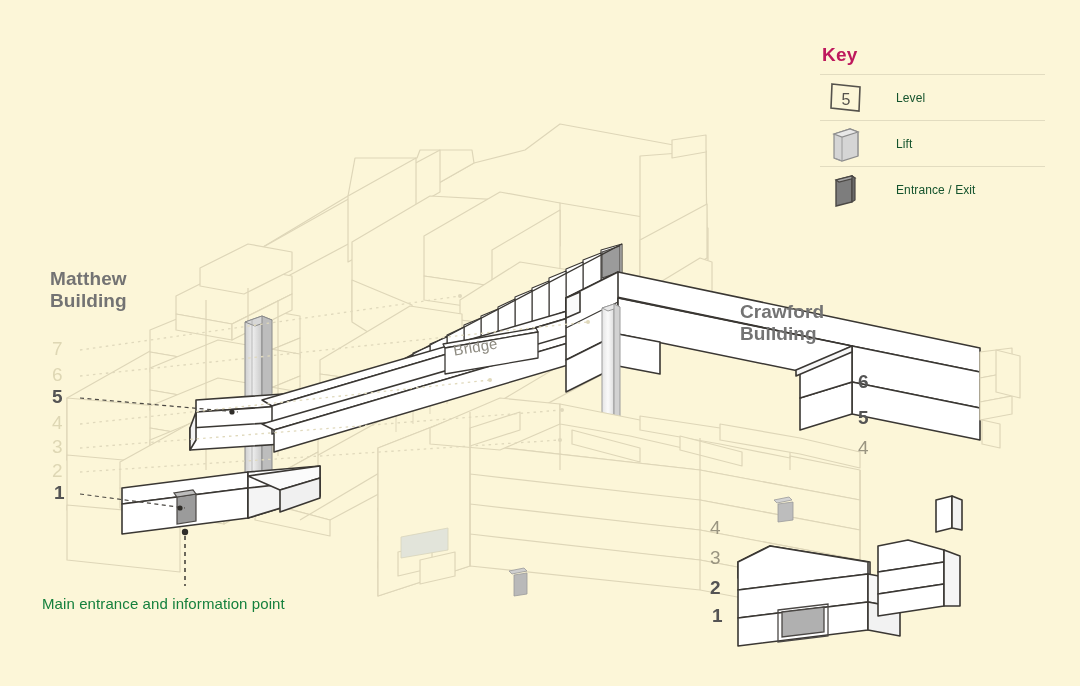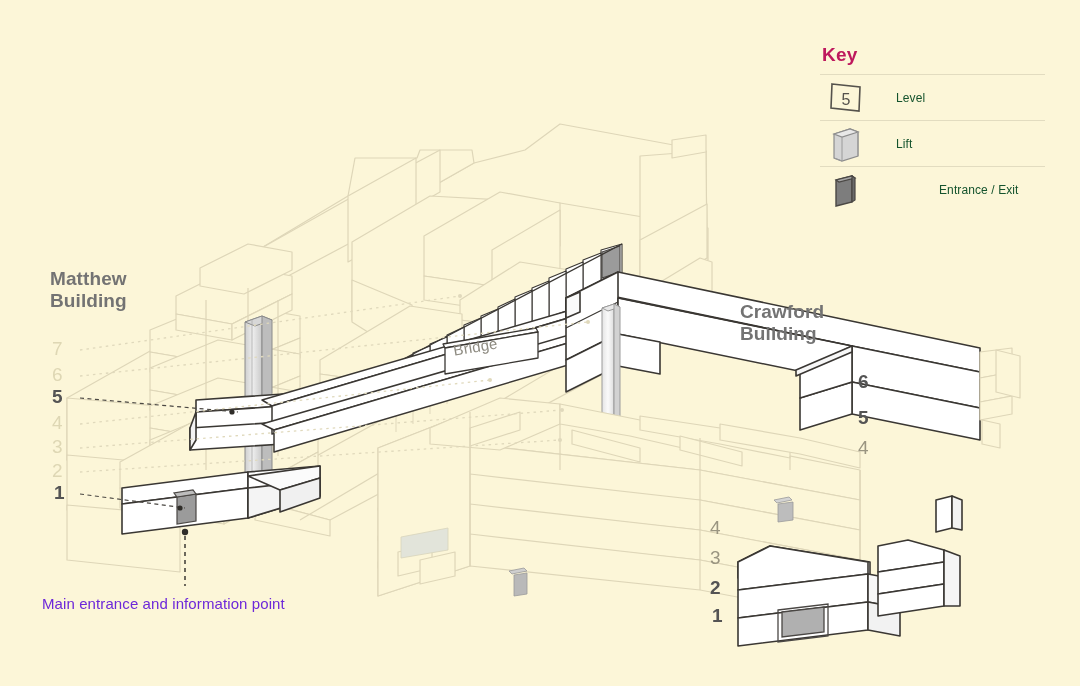--- a/index.html
+++ b/index.html
@@ -36,21 +36,21 @@
     color: #be185d;
     letter-spacing: 0.2px;
     margin: 4px 0 8px 2px;
   }
   .key-row {
     display: flex;
     align-items: center;
     height: 45px;
     border-top: 1px solid #e2dcc0;
   }
-  .key-row:last-child { border-bottom: none; gap: 43px; }
+  .key-row:last-child { border-bottom: none; }
   .key-icon-cell {
     width: 70px;
     display: flex;
     align-items: center;
     justify-content: flex-start;
     padding-left: 6px;
   }
   .key-label {
     font-size: 12px;
     color: #14532d;
@@ -101,21 +101,21 @@
     transform-origin: left top;
     letter-spacing: 0.2px;
   }
 
   
   #entrance-note {
     position: absolute;
     left: 42px;
     top: 595px;
     font-size: 15px;
-    color: #6d28d9;
+    color: #15803d;
     letter-spacing: 0.1px;
     white-space: nowrap;
   }
 </style>
 </head>
 <body>
 
 <div id="map-root">
 
   <svg id="iso-svg" viewBox="0 0 1080 686">

